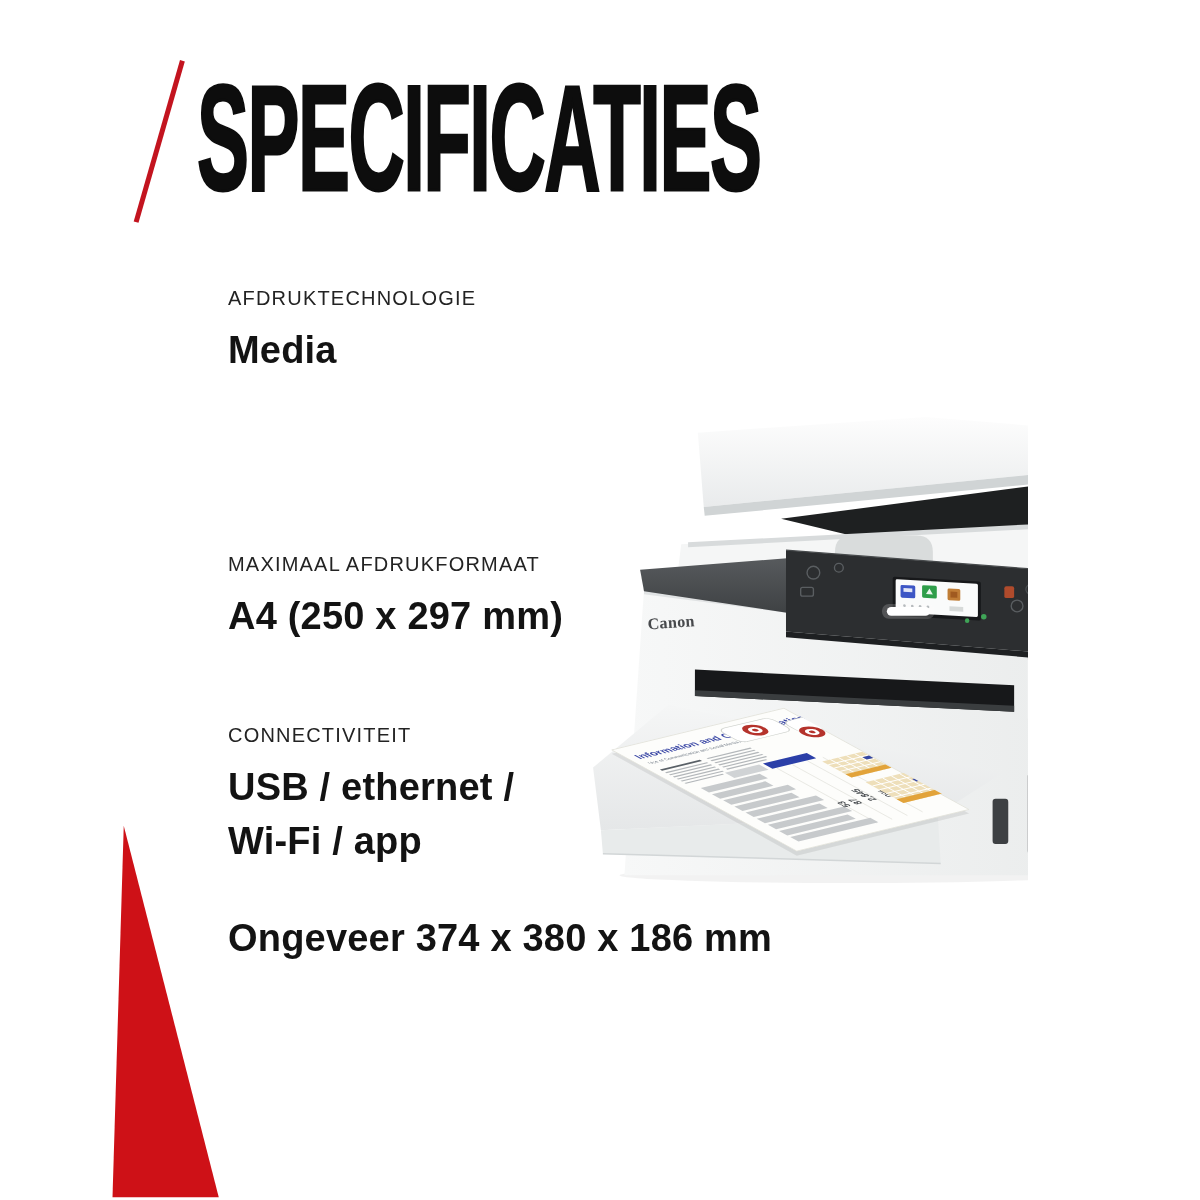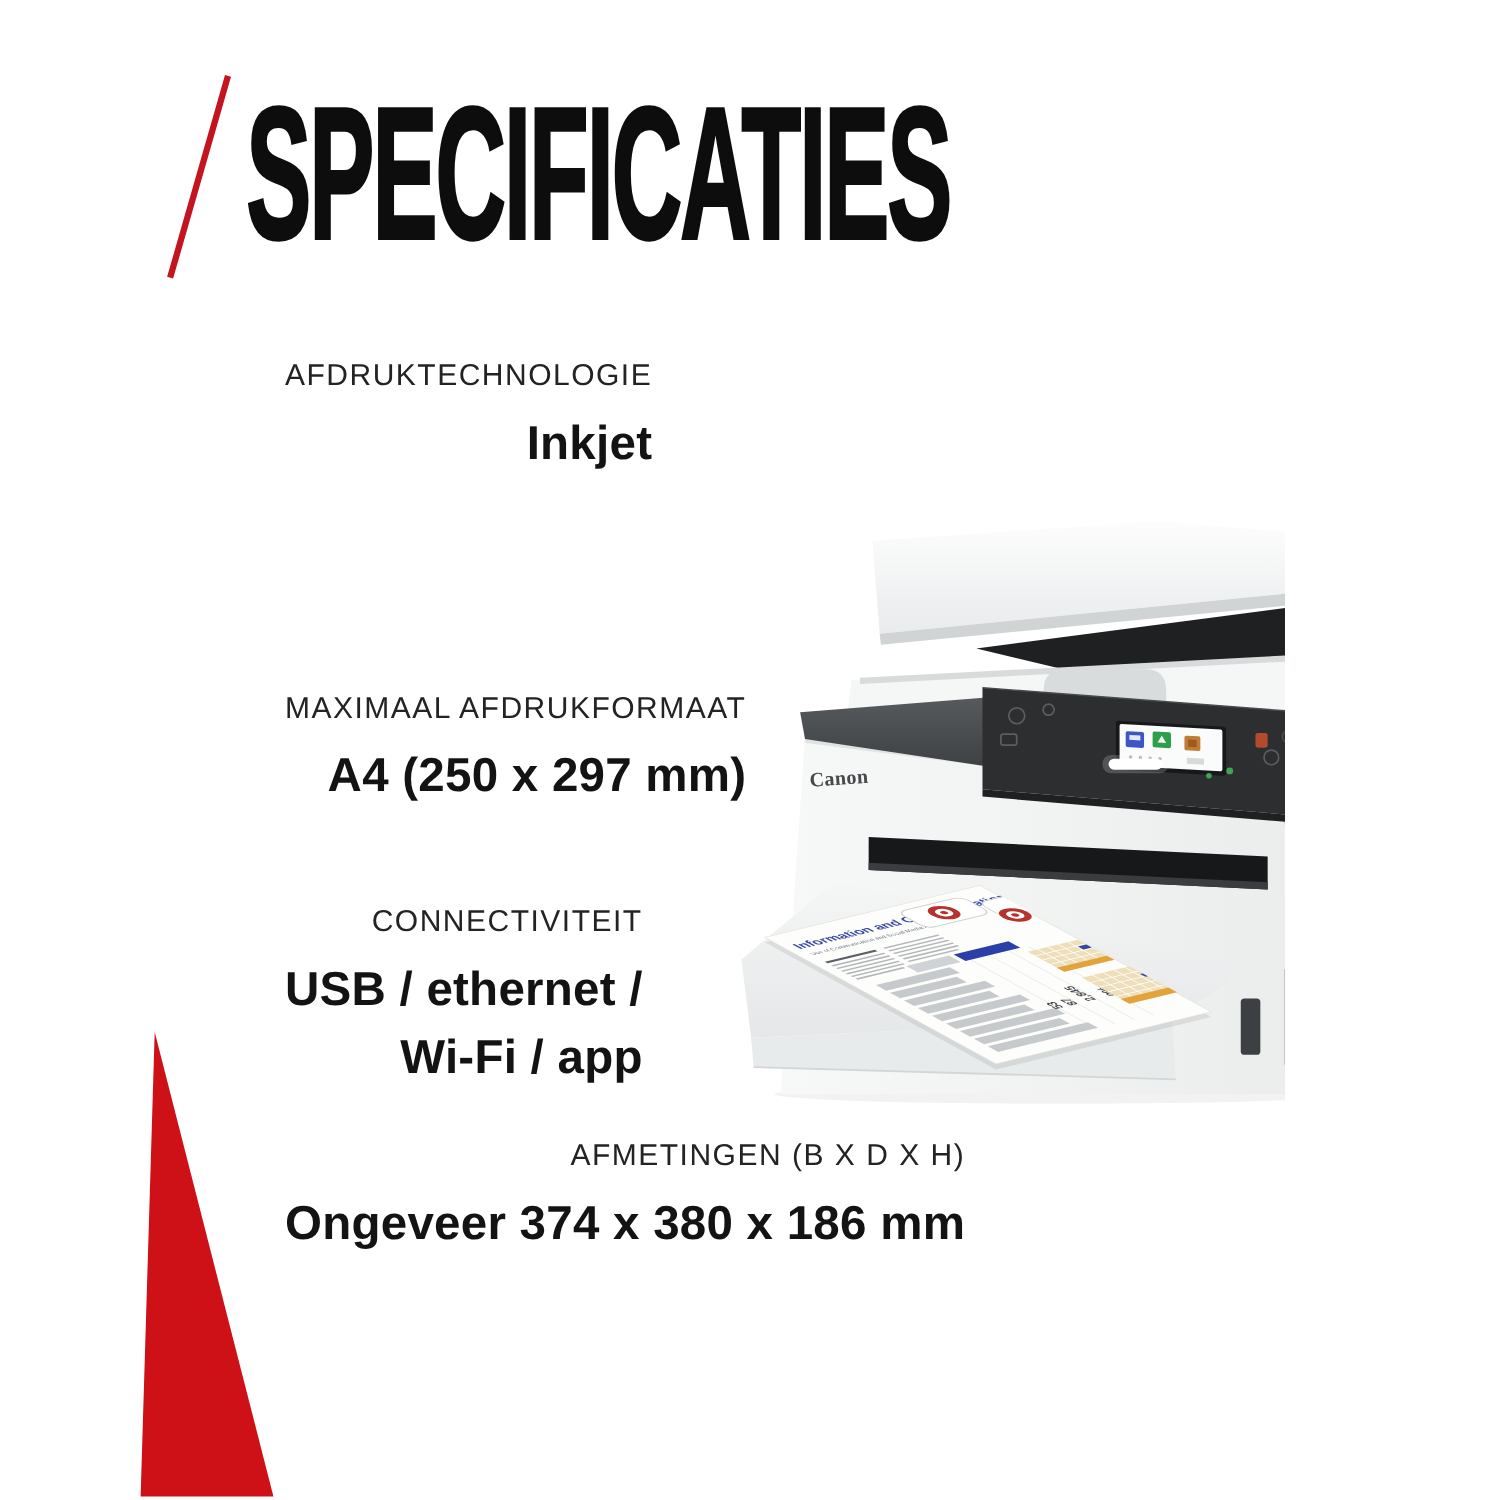--- a/index.html
+++ b/index.html
@@ -1,65 +1,64 @@
 <!DOCTYPE html>
 <html><head>
 <meta charset="utf-8">
 <style>
   html,body{margin:0;padding:0;background:#ffffff;}
   .canvas{position:relative;width:1028px;height:1200px;background:#ffffff;overflow:hidden;
-          font-family:"Liberation Sans",sans-serif;text-align:right;}
+          font-family:"Liberation Sans",sans-serif;}
 
   
   .page-title{position:absolute;left:197px;top:63px;margin:0;
     font-size:150px;font-weight:700;line-height:1;letter-spacing:-3px;color:#0d0d0d;
     transform:scaleX(0.52);transform-origin:left top;white-space:nowrap;
     -webkit-text-stroke:3px #0d0d0d;}
 
   .red-slash{position:absolute;left:180px;top:60px;width:5px;height:168px;
     background:#c3141f;transform:rotate(16deg);transform-origin:top left;}
 
   .red-triangle{position:absolute;left:100px;top:820px;width:125px;height:378px;
     background:#ce1117;clip-path:polygon(19% 1.5%,10% 99.8%,95% 99.8%);}
 
   
   .spec{position:absolute;left:228px;}
   .s1{top:287px}.s2{top:437px}.s3{top:553px}.s4{top:724px}.s5{top:911px}
-  .spec-label{font-size:24px;letter-spacing:1.2px;color:#232323;font-weight:400;margin:0 0 13px 0;}
+  .spec-label{font-size:20px;letter-spacing:1.2px;color:#232323;font-weight:400;margin:0 0 13px 0;}
   .spec-value{font-size:38px;font-weight:700;color:#131313;line-height:1.43;
     letter-spacing:0.2px;white-space:pre-line;margin:0;}
 
   .printer-photo{position:absolute;left:580px;top:415px;width:505px;height:470px;}
 </style>
 </head>
 <body>
 
 <div class="canvas">
 
   <div class="red-slash"></div>
   <h1 class="page-title">SPECIFICATIES</h1>
 
   <section>
     <div class="spec s1">
       <p class="spec-label">AFDRUKTECHNOLOGIE</p>
-      <p class="spec-value">Inkjet</p>
+      <p class="spec-value">Media</p>
     </div>
     <div class="spec s2">
     </div>
     <div class="spec s3">
       <p class="spec-label">MAXIMAAL AFDRUKFORMAAT</p>
       <p class="spec-value">A4 (250 x 297 mm)</p>
     </div>
     <div class="spec s4">
       <p class="spec-label">CONNECTIVITEIT</p>
       <p class="spec-value">USB / ethernet /
 Wi-Fi / app</p>
     </div>
     <div class="spec s5">
-      <p class="spec-label">AFMETINGEN (B X D X H)</p>
       <p class="spec-value">Ongeveer 374 x 380 x 186 mm</p>
     </div>
   </section>
 
   <svg class="printer-photo" viewBox="0 -10 505 480" role="img">
     <defs>
       <linearGradient id="lidGrad" x1="0" y1="0" x2="0" y2="1">
         <stop offset="0" stop-color="#fdfdfd"></stop>
           <stop offset="1" stop-color="#e9ebec"></stop>
       </linearGradient>

